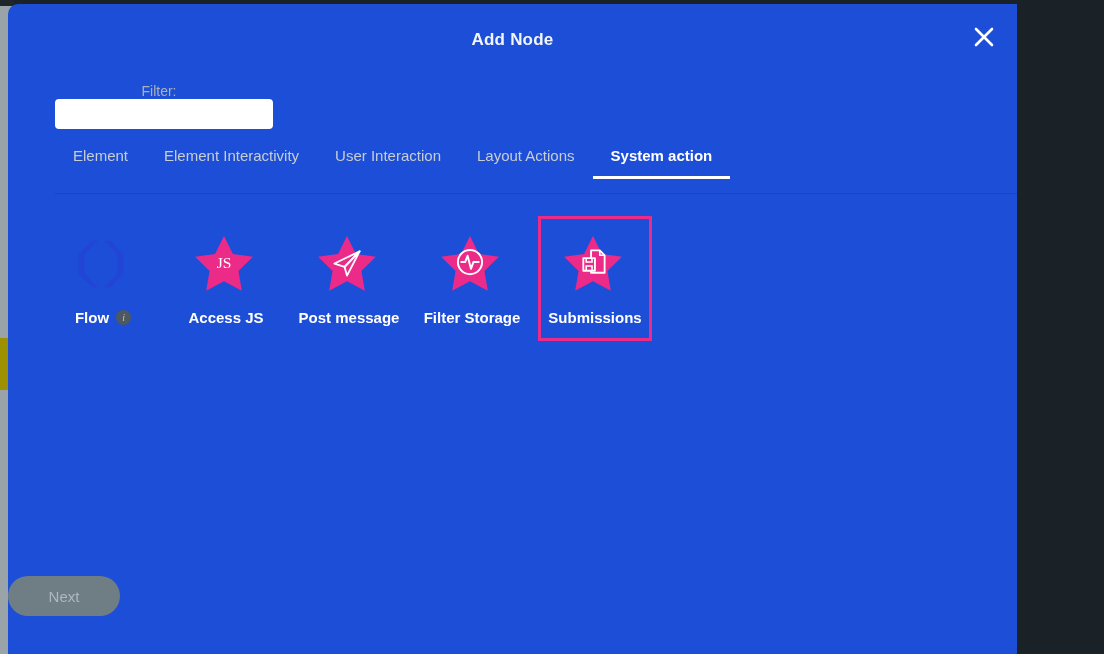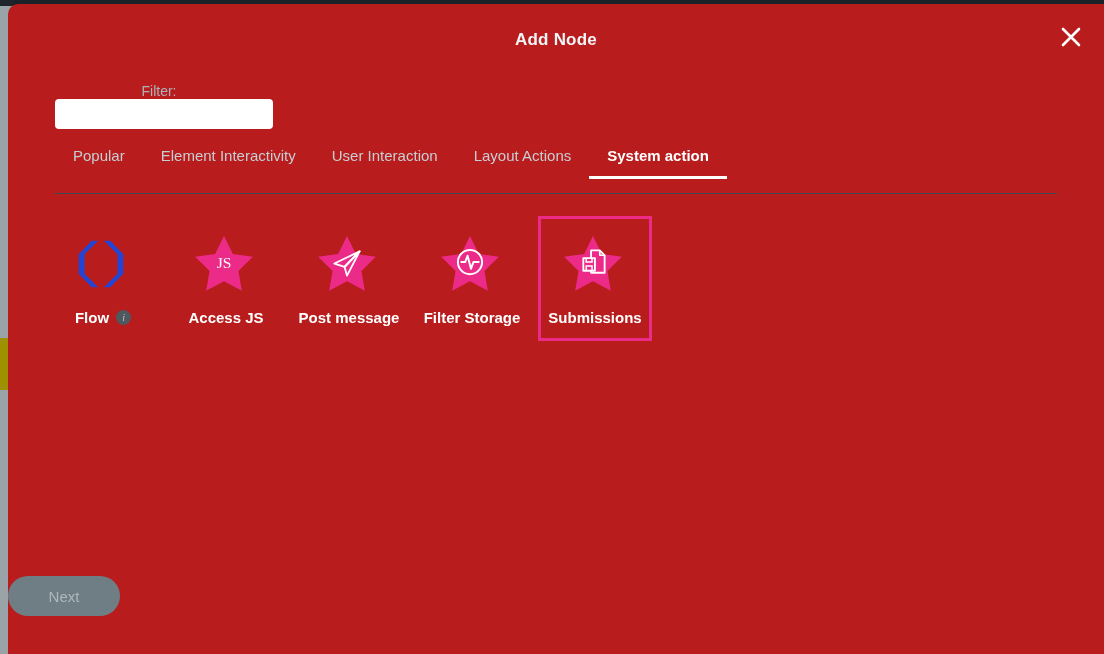--- a/index.html
+++ b/index.html
@@ -38,23 +38,23 @@
     position: absolute;
     left: 8px; top: 437px;
     width: 6px; height: 18px;
     background: #7e878c;
   }
 
   
   #modal {
     position: absolute;
     left: 8px; top: 4px;
-    width: 1096px;
+    width: 1009px;
     height: 650px;
-    background: #b91c1c;
+    background: #1d4ed8;
     border-radius: 10px 0 0 0;
     overflow: hidden;
   }
 
   #modal-header {
     position: relative;
     height: 78px;
   }
   #modal-title {
     position: absolute;
@@ -236,21 +236,21 @@
       </svg>
     </div>
   </div>
 
   <div id="filter-row">
     <div id="filter-label">Filter:</div>
     <input id="filter-input" type="text" value="" placeholder="" style="">
   </div>
 
   <div id="tabs">
-    <div class="tab">Popular</div>
+    <div class="tab">Element</div>
     <div class="tab">Element Interactivity</div>
     <div class="tab">User Interaction</div>
     <div class="tab">Layout Actions</div>
     <div class="tab active">System action</div>
   </div>
 
   <div id="node-grid">
 
 
     <div class="node-item">

